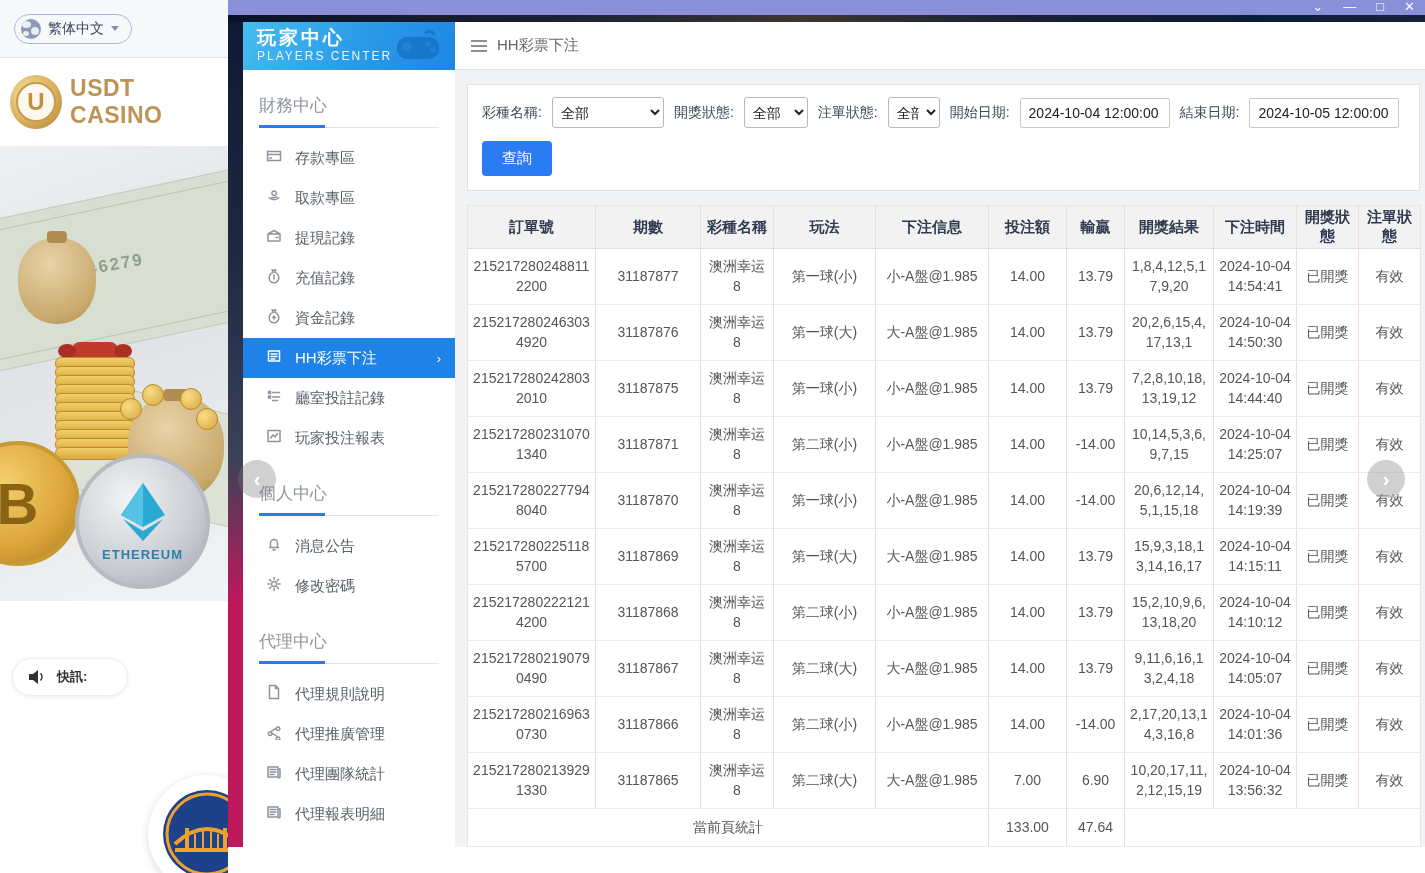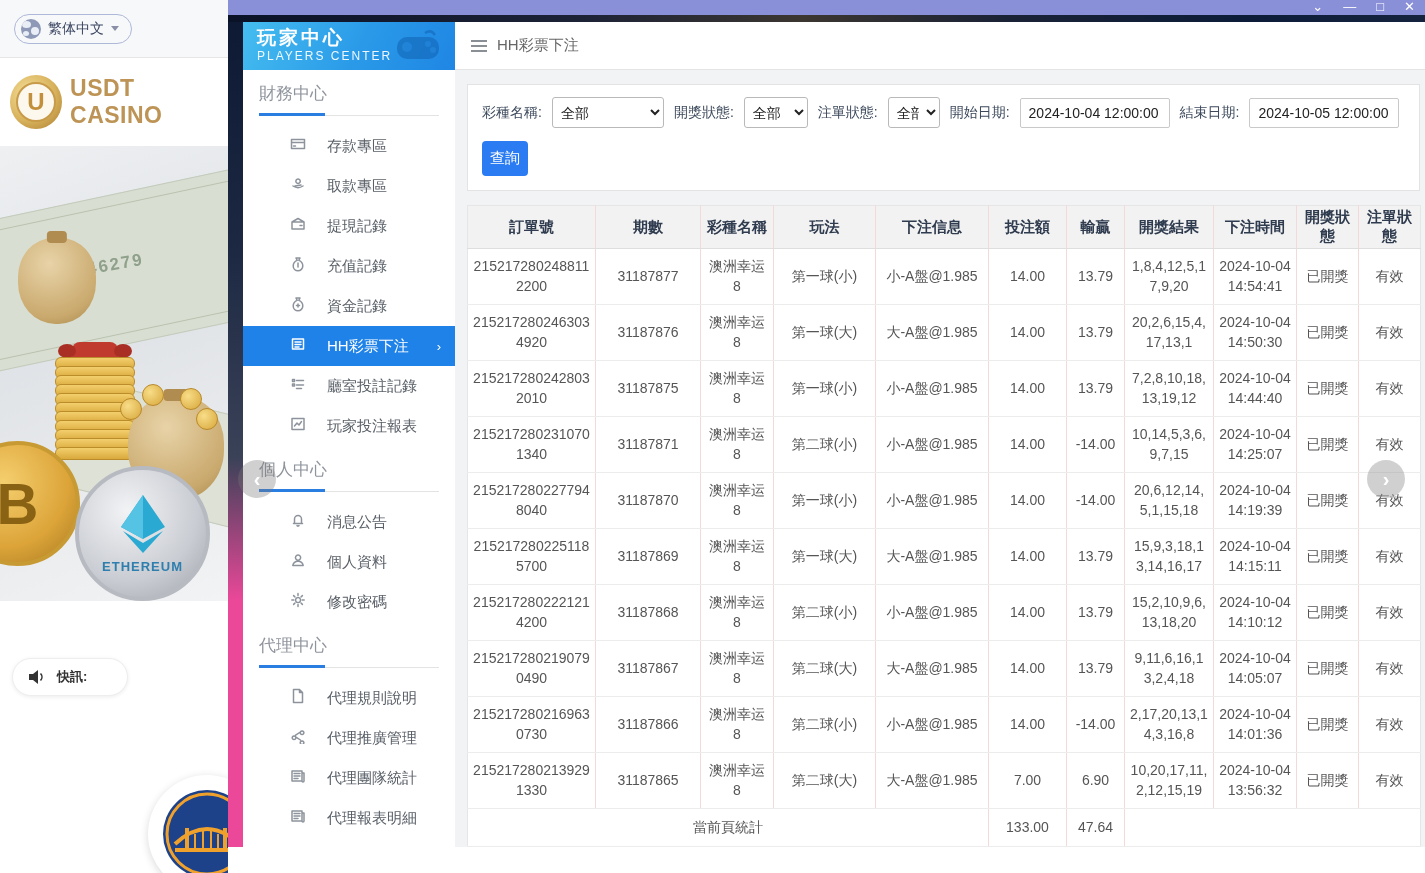--- a/index.html
+++ b/index.html
@@ -34,69 +34,69 @@
   .bow::before,.bow::after { content:""; position:absolute; top:2px; width:18px; height:14px; background:#a92f25; border-radius:50%; }
   .bow::before { left:-14px; } .bow::after { right:-14px; }
   .bag { position:absolute; background:radial-gradient(circle at 40% 30%,#e8d3a8,#c9a96d 70%,#a8854a); border-radius:45% 45% 48% 48%; }
   .bag::before { content:""; position:absolute; left:50%; top:-7px; transform:translateX(-50%); width:26%; height:12px; background:#b08c50; border-radius:4px; }
   .bag1 { left:18px; top:92px; width:78px; height:86px; }
   .bag2 { left:128px; top:250px; width:96px; height:104px; }
   .sc { position:absolute; width:22px; height:22px; border-radius:50%; background:radial-gradient(circle at 35% 35%,#f8dd88,#d7a63a); border:1px solid #b9892a; }
   .btc { position:absolute; left:-45px; top:295px; width:125px; height:125px; border-radius:50%;
      background:radial-gradient(circle at 38% 32%,#f5cf6e,#dca439 60%,#a87a20); border:4px solid #c79a33; display:flex; align-items:center; justify-content:center; }
   .btc span { font-size:58px; font-weight:bold; color:#8a6213; }
-  .eth { position:absolute; left:75px; top:320px; width:135px; height:135px; border-radius:50%;
+  .eth { position:absolute; left:75px; top:308px; width:135px; height:135px; border-radius:50%;
      background:radial-gradient(circle at 38% 32%,#f2f3f5,#c9ccd2 60%,#9fa3ab); border:4px solid #b7bac1; display:flex; flex-direction:column; align-items:center; justify-content:center; gap:4px; }
   .eth .label { font-size:13px; font-weight:bold; color:#2e7fae; letter-spacing:1px; }
   .lp-news { position:absolute; left:12px; top:658px; display:flex; align-items:center; gap:10px;
      background:#fff; border:1px solid #eee; border-radius:19px; padding:9px 40px 9px 16px; box-shadow:0 1px 4px rgba(0,0,0,.08); cursor:pointer; }
   .lp-news .txt { font-size:13px; color:#333; font-weight:bold; }
   .lp-ball { position:absolute; left:148px; top:775px; width:118px; height:118px; border-radius:50%; background:#fff; box-shadow:0 2px 8px rgba(0,0,0,.15); display:flex; align-items:center; justify-content:center; cursor:pointer; }
 
   
   .app-window { position:absolute; left:228px; top:0; width:1197px; height:873px; }
   .titlebar { height:15px; background:#8a90d8; display:flex; justify-content:flex-end; align-items:center; gap:20px; padding-right:10px; }
   .tb-ic { color:#fff; font-size:13px; line-height:10px; height:12px; cursor:pointer; }
   .dark-strip { height:7px; background:linear-gradient(90deg,#0a1228,#1d2336 30%,#3c3630 48%,#1a2236 65%,#0c1c38 85%,#16233f); }
-  .win-body { position:relative; height:825px; background:#ec4899;text-decoration:underline; }
+  .win-body { position:relative; height:825px; background:#be185d;text-decoration:underline; }
   .win-left-edge { position:absolute; left:0; top:0; width:15px; height:580px;
      background:linear-gradient(180deg,#0e1a33,#1d2943 40%,#3a4258 75%,rgba(240,240,242,0)); }
   .win-inner { position:absolute; left:15px; top:0; right:0; bottom:0; display:flex; }
 
   
   .sidebar { width:212px; background:#fff; flex-shrink:0; overflow:hidden; }
   .sb-header { height:48px; background:linear-gradient(115deg,#45bdf0,#2a9ae8 55%,#1f86e4); position:relative; padding:5px 0 0 14px; }
   .sb-title { color:#fff; font-size:19px; font-weight:bold; letter-spacing:3px; line-height:22px; }
   .sb-sub { color:rgba(255,255,255,.92); font-size:12px; letter-spacing:2px; }
   .sb-gamepad { position:absolute; right:14px; top:7px; opacity:.5; }
-  .sb-section { margin-top:12px; }
+  .sb-section { margin-top:24px; }
   .sb-sec-head { padding:0 16px; font-size:17px; color:#8f949c; }
   .sb-sec-line { margin:8px 16px 10px 16px; border-bottom:1px solid #e3e3e3; position:relative; height:3px; }
   .sb-sec-line::before { content:""; position:absolute; left:0; bottom:-1px; width:66px; height:3px; background:#2a7de1; }
-  .sb-item { height:40px; display:flex; align-items:center; gap:21px; padding-left:47px; cursor:pointer; position:relative; color:#899098; }
+  .sb-item { height:40px; display:flex; align-items:center; gap:13px; padding-left:23px; cursor:pointer; position:relative; color:#899098; }
   .sb-item .lbl { font-size:15px; color:#5a6068; }
   .sb-item.active { background:#1e82e8; color:#fff; }
   .sb-item.active .lbl { color:#fff; }
   .sb-item.active .chev { position:absolute; right:14px; color:#fff; font-size:13px; }
   .sb-item svg { flex-shrink:0; }
 
   
   .main { flex:1; background:#f2f3f5; overflow:hidden; display:flex; flex-direction:column; }
   .main-header { height:48px; background:#fff; border-bottom:1px solid #e4e4e4; display:flex; align-items:center; gap:10px; padding-left:16px; flex-shrink:0; }
   .hamb { display:flex; flex-direction:column; gap:3px; cursor:pointer; }
   .hamb i { width:16px; height:2px; background:#8a8f96; }
   .page-title { font-size:15px; color:#666; }
   .main-content { padding:14px 5px 0 12px; }
   .filter-card { background:#fff; border:1px solid #e3e3e3; padding:12px 14px 14px 14px; }
   .filter-row { display:flex; align-items:center; gap:10px; flex-wrap:nowrap; }
   .f-label { font-size:14px; color:#3d4a5c; white-space:nowrap; }
   .f-select { height:31px; border:1px solid #b9b9b9; border-radius:3px; background:#fff; font-size:14px; color:#222; padding:0 4px; font-family:inherit; }
   .f-select.w-lg { width:112px; } .f-select.w-md { width:64px; } .f-select.w-sm { width:52px; }
   .f-input { height:30px; width:150px; border:1px solid #c9c9c9; border-radius:2px; font-size:14px; color:#222; padding:0 8px; font-family:inherit; }
-  .btn-query { margin-top:13px; background:#2b7bf2; color:#fff; border:none; border-radius:4px; font-size:15px; padding:8px 8px; cursor:pointer; font-family:inherit; }
+  .btn-query { margin-top:13px; background:#2b7bf2; color:#fff; border:none; border-radius:4px; font-size:15px; padding:8px 20px; cursor:pointer; font-family:inherit; }
 
   table.data { width:100%; margin-top:14px; border-collapse:collapse; table-layout:fixed; background:#fff; border:1px solid #e6e6e6; }
   table.data th { background:#f2f2f2; font-size:15px; font-weight:bold; color:#2f3b4e; height:40px;
      border-right:1px solid #f3d9d9; border-bottom:1px solid #dedede; text-align:center; padding:2px 3px; }
   table.data td { background:#fff; font-size:14px; color:#555; height:56px; text-align:center; vertical-align:middle;
      border-right:1px solid #f3d9d9; border-bottom:1px solid #ececec; word-break:break-all; line-height:1.4; padding:3px 5px; }
   table.data th:last-child, table.data td:last-child { border-right:none; }
   table.data tr.total td { height:38px; }
 
   
@@ -271,26 +271,20 @@
               <div class="sb-sec-head">個人中心</div>
               <div class="sb-sec-line"></div>
               <div class="sb-item">
                 <span style="color: rgb(141, 147, 156);"><svg width="16" height="16" viewBox="0 0 16 16">
                     <path d="M3.5 11.5h9 M4.5 11V7a3.5 3.5 0 0 1 7 0v4 M7 13.5a1.2 1.2 0 0 0 2 0" fill="none" stroke="currentColor" stroke-width="1.5" stroke-linecap="round" stroke-linejoin="round"></path>
                   </svg></span>
                 <span class="lbl">消息公告</span>
               </div>
               <div class="sb-item">
                 <span style="color: rgb(141, 147, 156);"><svg width="16" height="16" viewBox="0 0 16 16">
-                    <path d="M8 3a2.6 2.6 0 1 0 .1 0z M2.8 13.5a5.3 5.3 0 0 1 10.4 0z" fill="none" stroke="currentColor" stroke-width="1.5" stroke-linecap="round" stroke-linejoin="round"></path>
-                  </svg></span>
-                <span class="lbl">個人資料</span>
-              </div>
-              <div class="sb-item">
-                <span style="color: rgb(141, 147, 156);"><svg width="16" height="16" viewBox="0 0 16 16">
                     <path d="M8 5.5a2.5 2.5 0 1 0 .1 0z M8 1.5v2 M8 12.5v2 M1.8 8h2 M12.2 8h2 M3.6 3.6l1.4 1.4 M11 11l1.4 1.4 M12.4 3.6 11 5 M5 11l-1.4 1.4" fill="none" stroke="currentColor" stroke-width="1.5" stroke-linecap="round" stroke-linejoin="round"></path>
                   </svg></span>
                 <span class="lbl">修改密碼</span>
               </div>
             </div>
             <div class="sb-section">
               <div class="sb-sec-head">代理中心</div>
               <div class="sb-sec-line"></div>
               <div class="sb-item">
                 <span style="color: rgb(141, 147, 156);"><svg width="16" height="16" viewBox="0 0 16 16">

